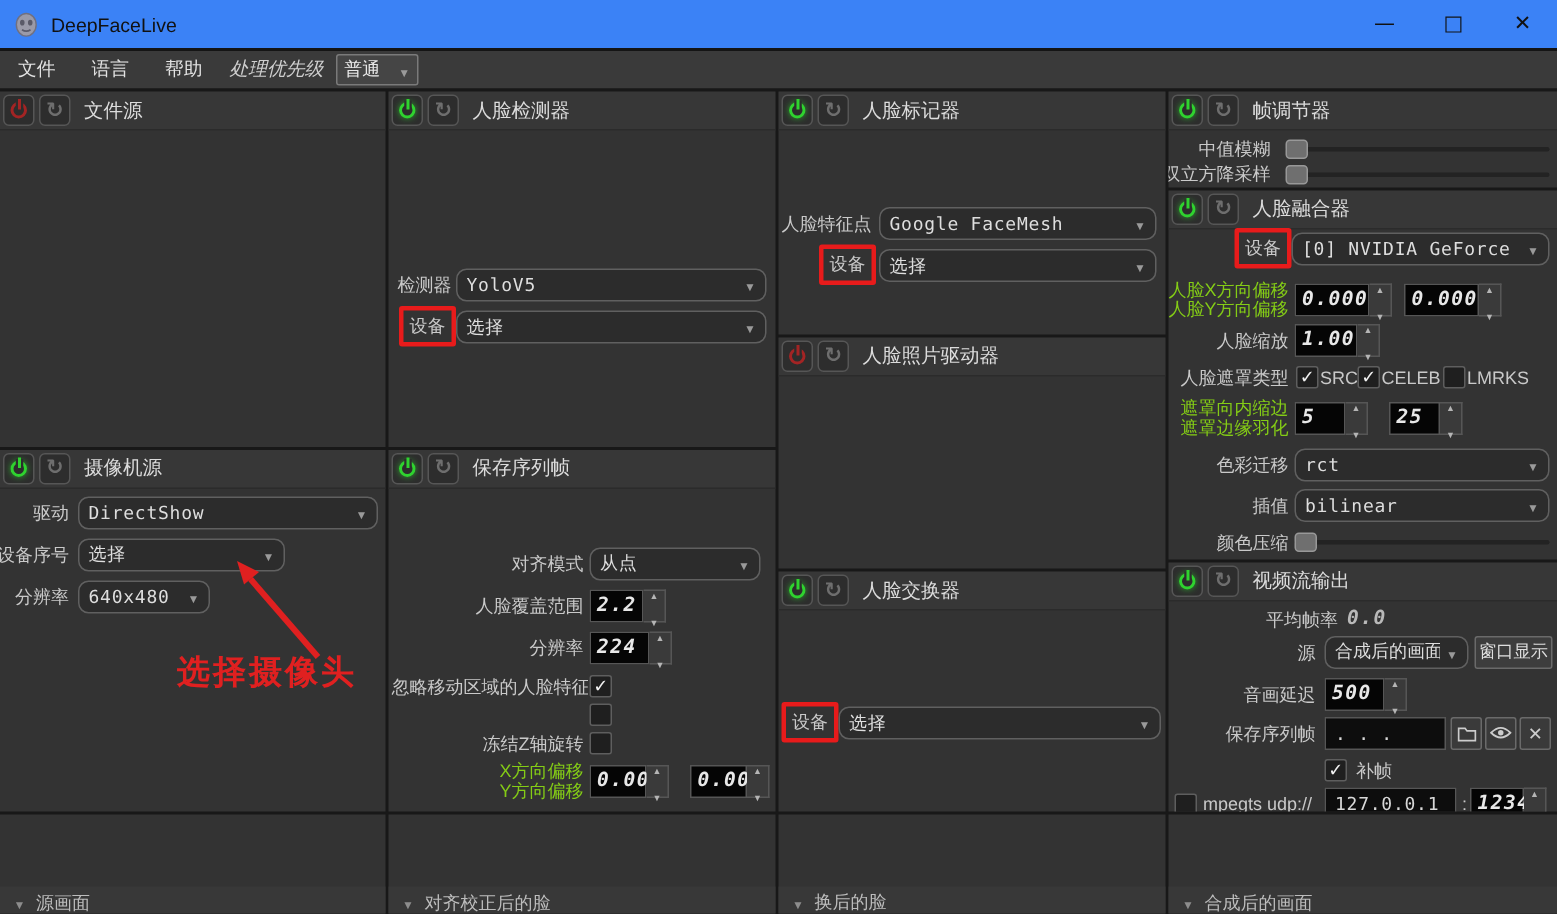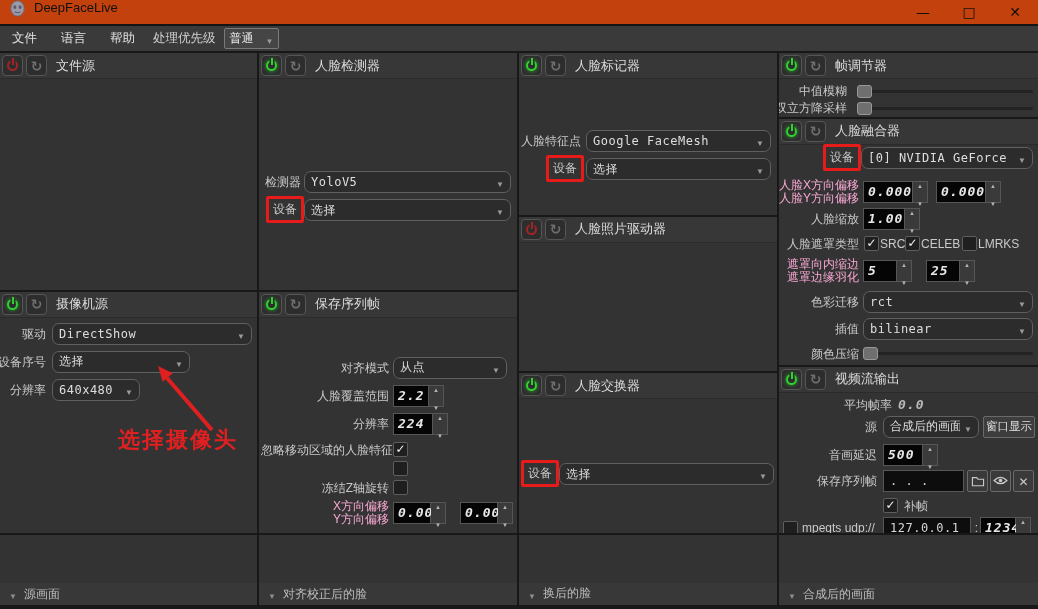--- a/index.html
+++ b/index.html
@@ -1,31 +1,31 @@
 <!DOCTYPE html>
 <html><head>
 <meta charset="utf-8">
 <style>
   * { margin:0; padding:0; box-sizing:border-box; }
   html,body { width:1038px; height:609px; overflow:hidden;
     font-family:"Liberation Sans","DejaVu Sans",sans-serif; background:#181818; }
 
   
-  .titlebar { height:24px; background:#c2410c; display:flex; }
+  .titlebar { height:32px; background:#3b82f6; display:flex; align-items:center; }
   .app-icon { width:17px; height:17px; margin-left:9px; }
   .app-title { margin-left:8px; font-size:13px; color:#111; }
   .wctrls { margin-left:auto; display:flex; height:100%; }
   .wbtn { width:46px; display:flex; align-items:center; justify-content:center;
     font-size:14px; color:#111; font-family:"DejaVu Sans",sans-serif; }
 
   
   .menubar { height:27px; background:#3a3a3a; border-top:2px solid #141414;
     display:flex; align-items:center; }
   .mitem { color:#e2e2e2; font-size:12.5px; padding:0 12px; }
-  .mlabel { color:#cfcfcf; font-size:12.5px; padding:0 8px 0 6px; }
+  .mlabel { color:#cfcfcf; font-size:12.5px; padding:0 8px 0 6px;font-style:italic; }
   .mdrop { height:21px; min-width:52px; background:#454545; border:1px solid #7a7a7a;
     border-radius:2px; display:flex; align-items:center; padding:0 5px; gap:8px; }
   .mdrop .dval { color:#e8e8e8; font-size:12px; }
 
   
   .main { height:554px; display:flex; gap:2px; padding-top:2px; background:#181818; }
   .col { display:flex; flex-direction:column; gap:2px; }
   .col1 { width:257px; } .col2 { width:258px; } .col3 { width:258px; } .col4 { flex:1; }
 
   .panel { position:relative; background:#333333; overflow:hidden; }
@@ -40,21 +40,21 @@
   .pwr-g.on  { --pc:#2fd32f; box-shadow:0 0 4px rgba(47,211,47,.7); }
   .pwr-g.off { --pc:#a32424; }
   .pwr-g::before { content:""; position:absolute; left:50%; top:-3px;
     transform:translateX(-50%); width:5px; height:5px; background:#2d2d2d; }
   .pwr-g::after { content:""; position:absolute; left:50%; top:-4px;
     transform:translateX(-50%); width:2px; height:7px; background:var(--pc); }
   .rfr-g::before { content:"↻"; color:#6e6e6e; font-size:14px; font-weight:bold; }
 
   .lbl { position:absolute; height:22px; line-height:22px; color:#c9c9c9;
     font-size:12px; text-align:right; white-space:nowrap; }
-  .lbl2 { position:absolute; color:#f9a8d4; font-size:12px; line-height:13px;
+  .lbl2 { position:absolute; color:#84cc16; font-size:12px; line-height:13px;
     text-align:right; white-space:nowrap; }
   .lbl-l { text-align:left; overflow:hidden; }
   .sm { height:15px; line-height:15px; }
 
   .drop { position:absolute; height:22px; background:#2c2c2c; border:1px solid #606060;
     border-radius:7px; display:flex; align-items:center; padding:0 6px; }
   .drop .dtxt { color:#dedede; font-size:12px;
     font-family:"DejaVu Sans Mono","Liberation Mono",monospace;
     letter-spacing:.5px; white-space:nowrap; overflow:hidden; }
   .darr { margin-left:auto; padding-left:4px; }

